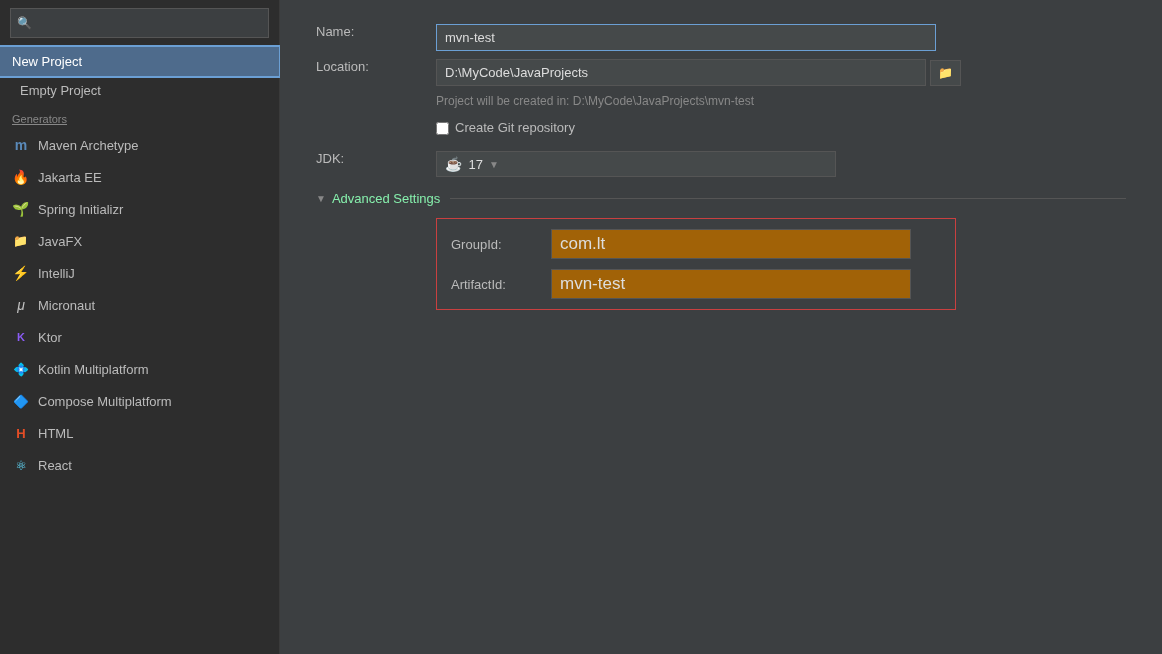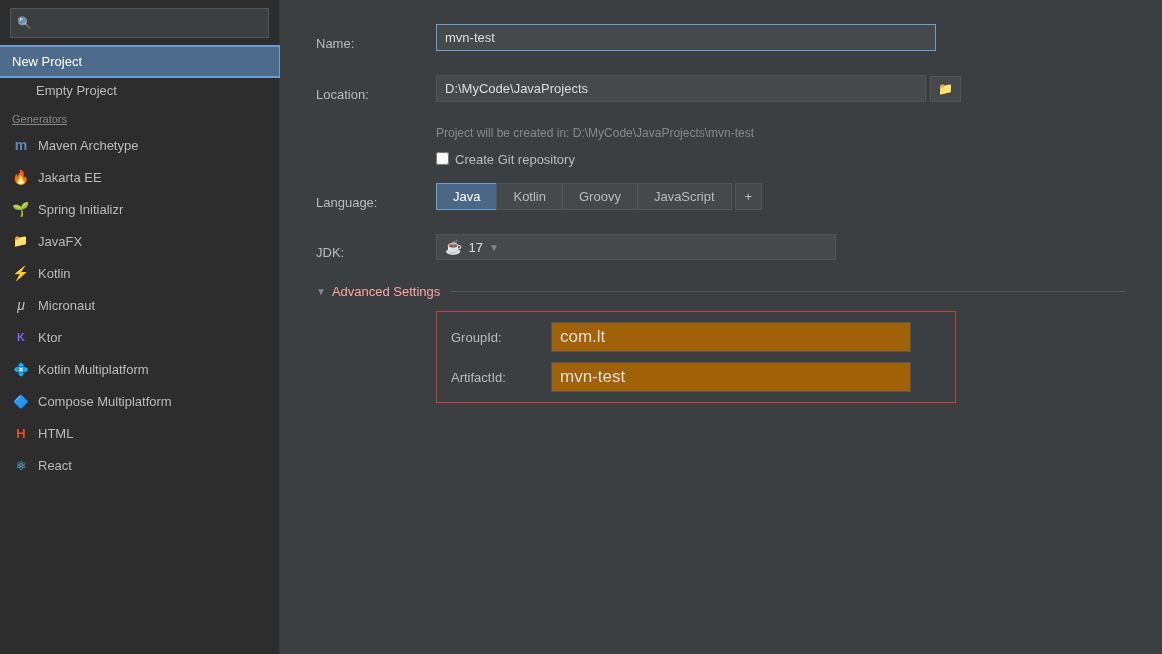--- a/index.html
+++ b/index.html
@@ -70,21 +70,21 @@
       font-size: 13px;
       gap: 8px;
       text-align: right;
     }
     .sidebar-item.active {
       background: #4e6b8c;
       color: #fff;
       outline: 2px solid #6b9fd4;
     }
     .sidebar-item.empty-project {
-      padding-left: 36px;
+      padding-left: 20px;
       font-size: 13px;
     }
     .section-label {
       padding: 8px 12px 4px 12px;
       font-size: 11px;
       color: #888;
       text-transform: none;
       text-decoration: underline;
     }
     .icon-box {
@@ -98,22 +98,22 @@
     }
     
     .main-content {
       flex: 1;
       background: #3c3f41;
       padding: 24px 36px;
       overflow-y: auto;
     }
     .form-row {
       display: flex;
-      align-items: flex-end;
-      margin-bottom: 24px;
+      align-items: flex-start;
+      margin-bottom: 8px;
     }
     .form-label {
       width: 120px;
       color: #bbb;
       font-size: 13px;
       flex-shrink: 0;
     }
     .form-control {
       flex: 1;
       max-width: 600px;
@@ -147,21 +147,21 @@
       font-size: 12px;
     }
     .hint-text {
       color: #888;
       font-size: 12px;
       margin-left: 120px;
       margin-bottom: 12px;
     }
     .checkbox-row {
       display: flex;
-      align-items: flex-start;
+      align-items: flex-end;
       margin-left: 120px;
       margin-bottom: 16px;
       gap: 6px;
       cursor: pointer;
     }
     .checkbox-row input[type=checkbox] {
       accent-color: #6b9fd4;
     }
     .checkbox-label {
       color: #bbb;
@@ -228,21 +228,21 @@
       align-items: center;
       gap: 6px;
       margin-bottom: 12px;
       margin-top: 4px;
     }
     .advanced-header .chevron-icon {
       color: #888;
       font-size: 10px;
     }
     .advanced-label {
-      color: #fca5a5;
+      color: #86efac;
       font-size: 13px;
     }
     .advanced-divider {
       flex: 1;
       height: 1px;
       background: #555;
       margin-left: 4px;
     }
     
     .advanced-section {
@@ -330,21 +330,21 @@
       <span>Spring Initializr</span>
     </div>
 
     <div class="sidebar-item">
       <div class="icon-box" style="font-size:12px; color:#999;">📁</div>
       <span>JavaFX</span>
     </div>
 
     <div class="sidebar-item">
       <div class="icon-box" style="font-size:14px; color:#4ba0e8;">⚡</div>
-      <span>Kotlin</span>
+      <span>IntelliJ</span>
     </div>
 
     <div class="sidebar-item">
       <div class="icon-box" style="font-size:14px; color:#c0c0c0; font-style:italic;">μ</div>
       <span>Micronaut</span>
     </div>
 
     <div class="sidebar-item">
       <div class="icon-box" style="font-size:11px; color:#8b5cf6; font-weight:bold;">K</div>
       <span>Ktor</span>
@@ -390,34 +390,20 @@
       </div>
     </div>
 
     <div class="hint-text">Project will be created in: D:\MyCode\JavaProjects\mvn-test</div>
 
     <div class="checkbox-row">
       <input type="checkbox" id="git-cb" style="">
       <label for="git-cb" class="checkbox-label">Create Git repository</label>
     </div>
 
-    <div class="form-row">
-      <div class="form-label">Language:</div>
-      <div class="form-control">
-        <div style="display:flex; align-items:center; gap:0;">
-          <div class="btn-group">
-            <button class="btn selected">Java</button>
-            <button class="btn">Kotlin</button>
-            <button class="btn">Groovy</button>
-            <button class="btn">JavaScript</button>
-          </div>
-          <button class="btn-add">+</button>
-        </div>
-      </div>
-    </div>
 
 
     <div class="form-row">
       <div class="form-label">JDK:</div>
       <div class="form-control">
         <div class="select-wrapper" style="cursor:pointer;">
           <span class="jdk-icon">☕</span>
           <span class="jdk-version">17</span>
           <span class="chevron">▼</span>
         </div>

